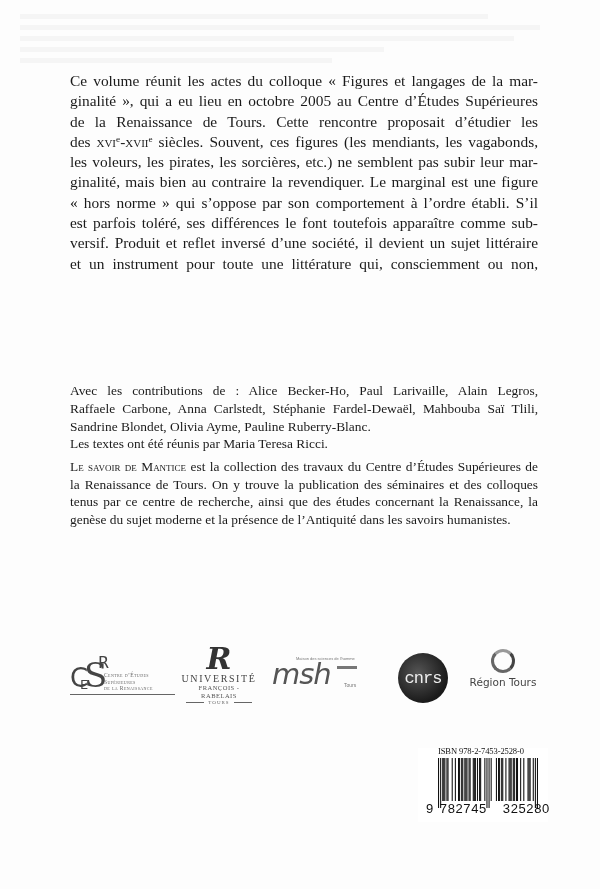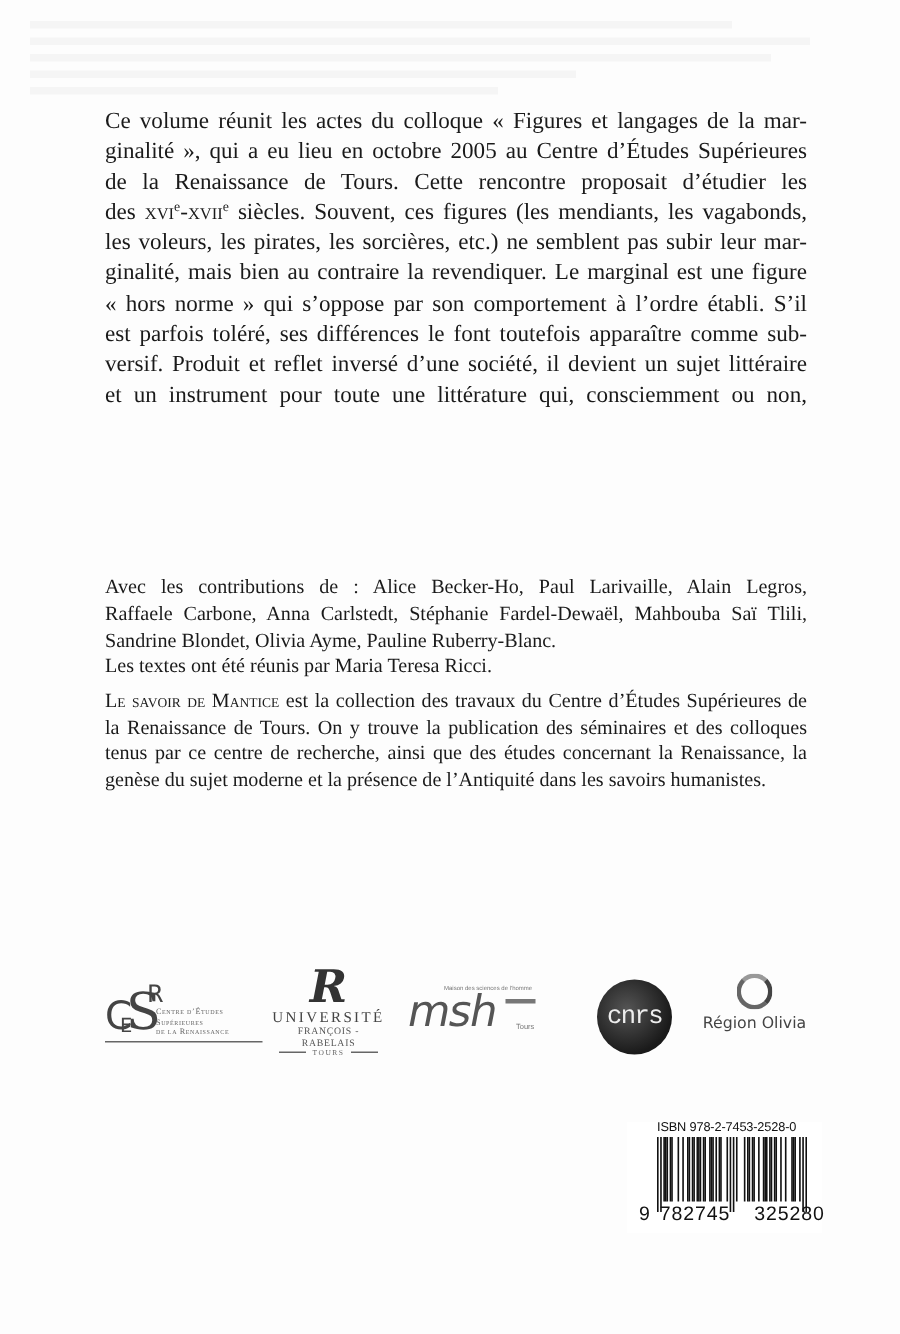--- a/index.html
+++ b/index.html
@@ -51,21 +51,21 @@
   #logo-msh .city { position: absolute; left: 72px; top: 27px; font-size: 5px; color: #777; font-family: "Liberation Sans", sans-serif; }
 
   #logo-cnrs { left: 338px; top: 8px; width: 50px; height: 50px; border-radius: 50%; background: radial-gradient(circle at 40% 40%, #555, #1a1a1a 70%); display: flex; align-items: center; justify-content: center; }
   #logo-cnrs span { color: #eee; font-family: Liberation Mono, monospace; font-size: 17px; letter-spacing: -1px; }
 
   #logo-region { left: 403px; top: 4px; width: 80px; height: 56px; text-align: center; }
   #logo-region .globe { width: 24px; height: 24px; margin: 0 auto 3px auto; border-radius: 50%; border: 3px solid #666; box-sizing: border-box; border-top-color: #999; border-right-color: #444; }
   #logo-region .lbl { font-family: "DejaVu Sans", sans-serif; font-size: 10.5px; color: #444; white-space: nowrap; }
 
   .barcode-wrap { position: absolute; left: 418px; top: 748px; width: 130px; height: 74px; background: #fff; }
-  .isbn-label { position: absolute; left: 20px; top: -2px; font-family: Liberation Sans, sans-serif; font-size: 8.5px; letter-spacing: -0.1px; color: #111; white-space: nowrap; }
+  .isbn-label { position: absolute; left: 20px; top: -2px; font-family: Liberation Serif, serif; font-size: 8.5px; letter-spacing: -0.1px; color: #111; white-space: nowrap; }
   #bars { position: absolute; left: 20px; top: 10px; width: 100px; height: 50px; }
   .digits { position: absolute; left: 8px; top: 53px; font-family: "Liberation Sans", sans-serif; font-size: 13px; color: #111; white-space: nowrap; letter-spacing: 0.6px; background: transparent; }
   .digits .first { margin-right: 6px; }
   .digits .g2 { margin-left: 16px; }
 </style>
 </head>
 <body>
 
 <div class="ghost">
   <div style="width:90%"></div>
@@ -129,21 +129,21 @@
     <span class="bar"></span>
     <span class="city">Tours</span>
   </div>
 
   <div class="logo" id="logo-cnrs">
     <span>cnrs</span>
   </div>
 
   <div class="logo" id="logo-region">
     <div class="globe"></div>
-    <div class="lbl">Région Olivia</div>
+    <div class="lbl">Région Tours</div>
   </div>
 </div>
 
 <div class="barcode-wrap">
   <div class="isbn-label">ISBN 978-2-7453-2528-0</div>
   <svg id="bars" viewBox="0 0 100 50" preserveAspectRatio="none">
       <rect x="0" y="0" width="1.0736842105263158" height="50" fill="#111"></rect>
       <rect x="2.1052631578947367" y="0" width="1.0736842105263158" height="50" fill="#111"></rect>
       <rect x="4.2105263157894735" y="0" width="1.0736842105263158" height="43" fill="#111"></rect>
       <rect x="5.263157894736842" y="0" width="1.0736842105263158" height="43" fill="#111"></rect>

